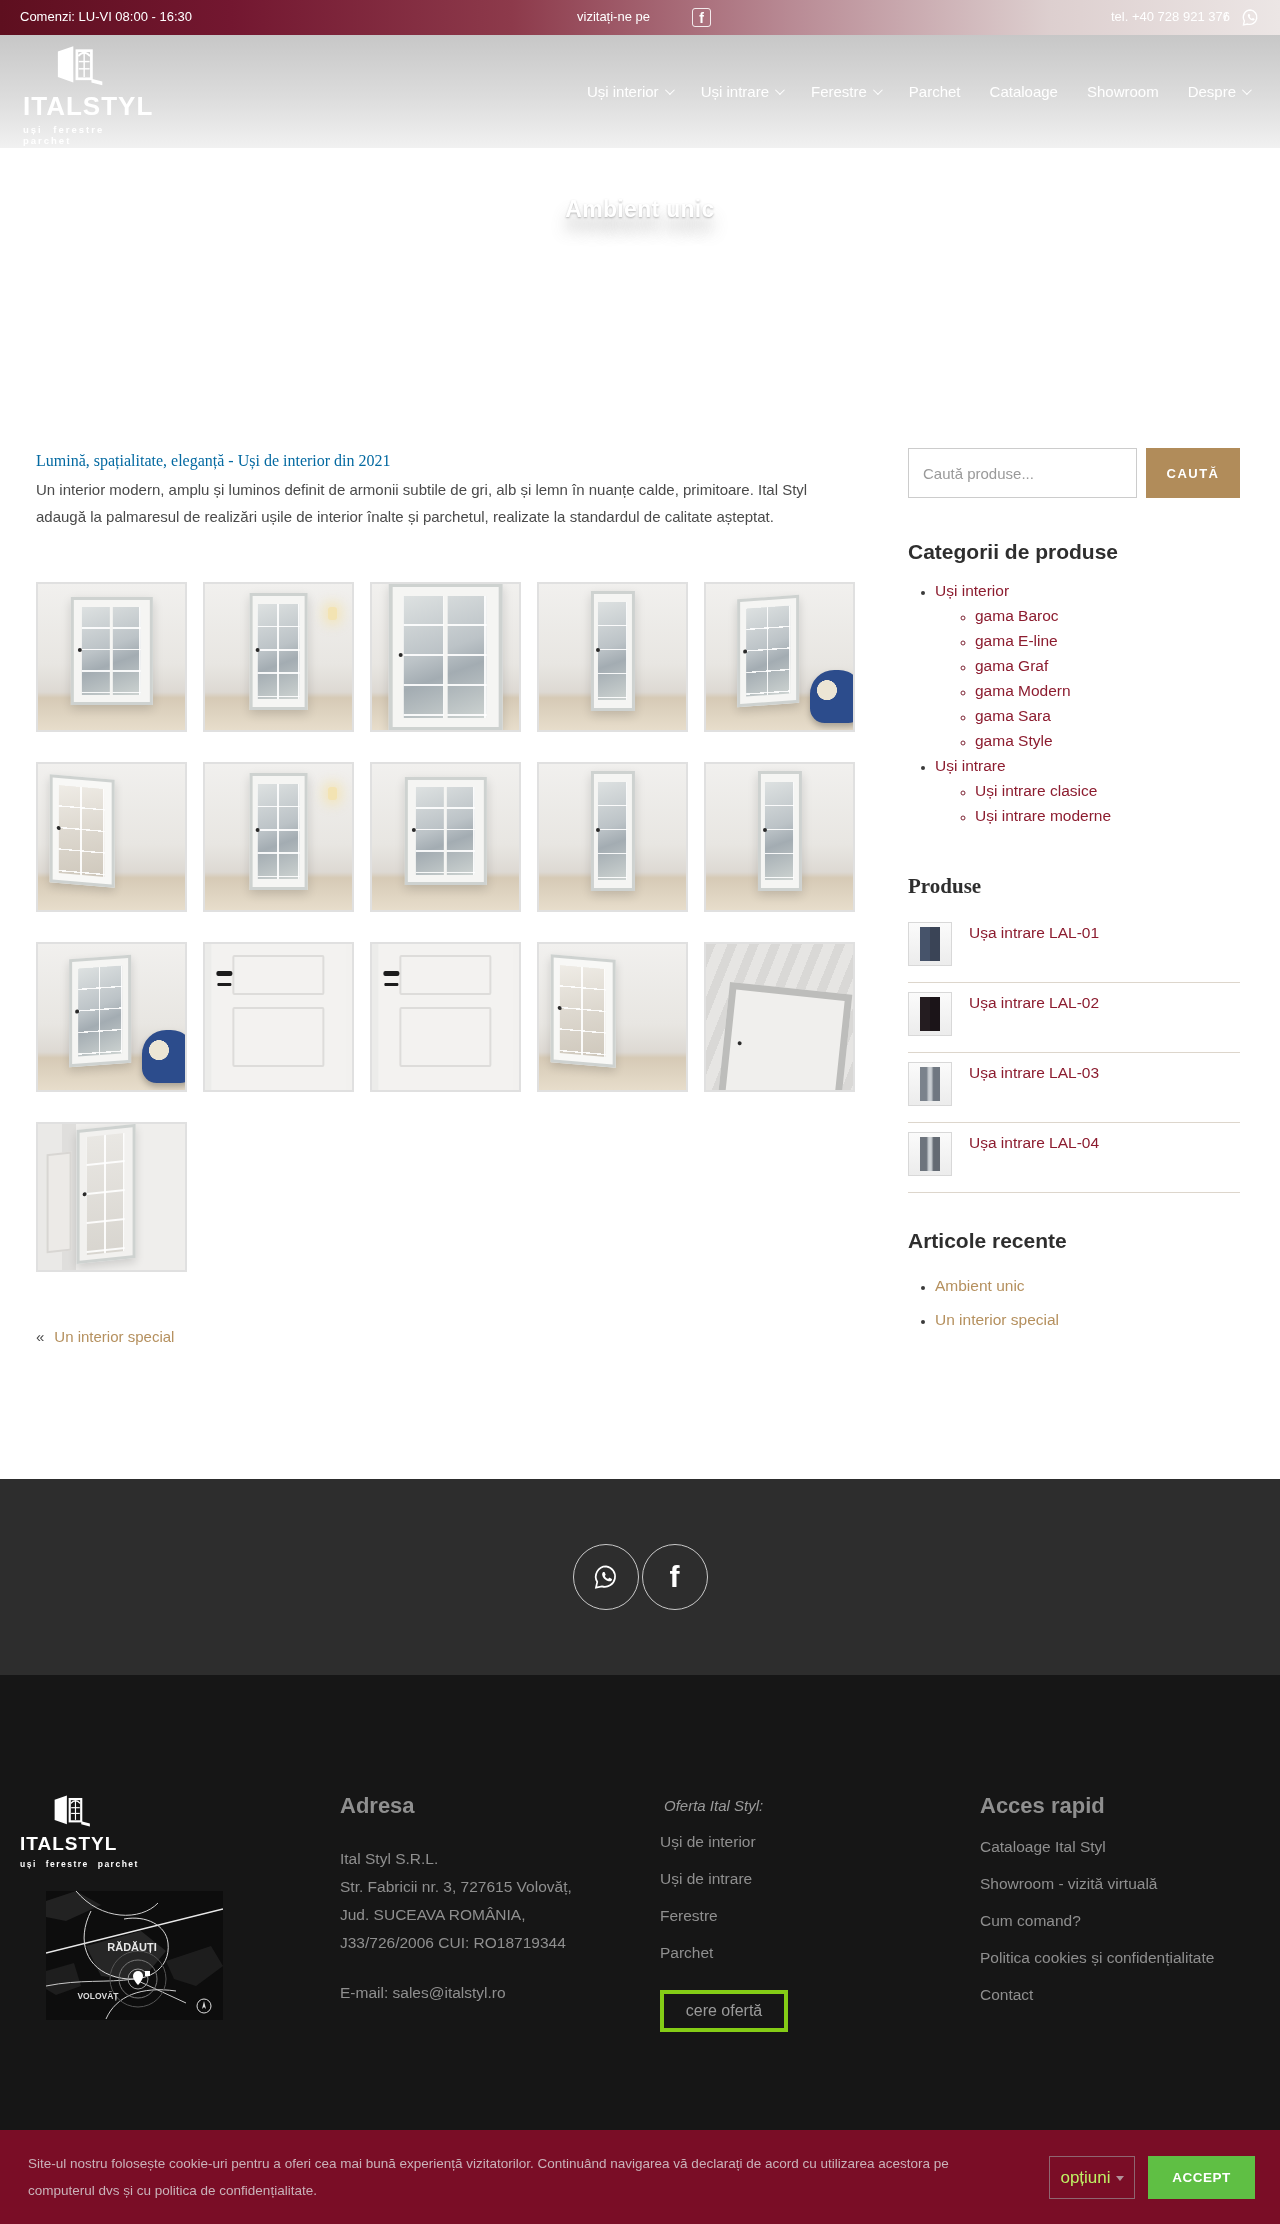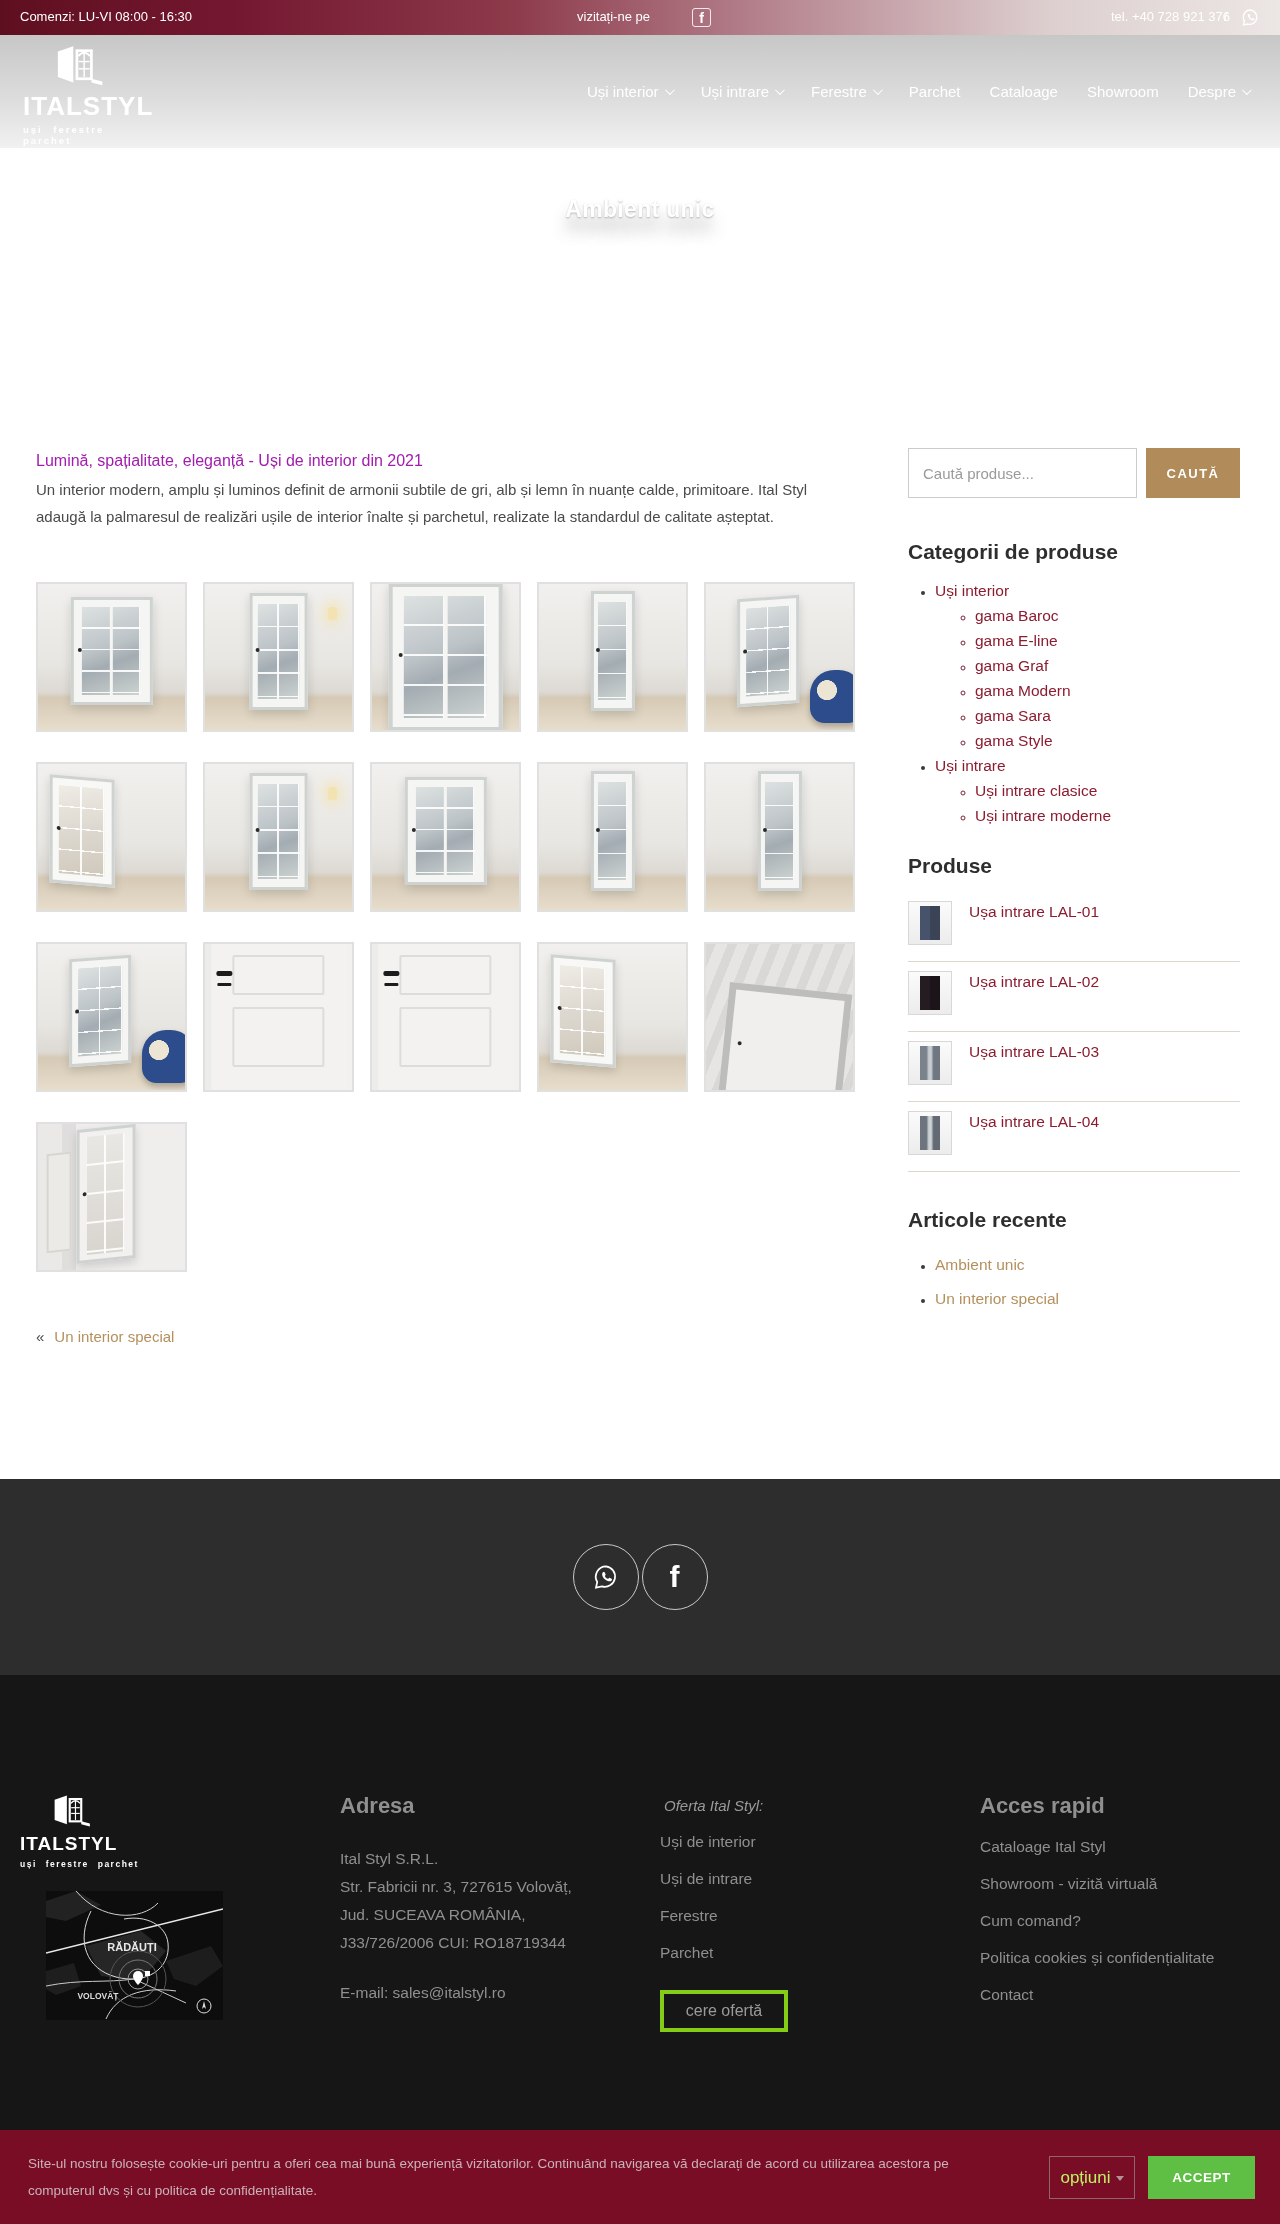--- a/index.html
+++ b/index.html
@@ -44,21 +44,21 @@
   .hero{height:272px;position:relative;background:#fff;}
   .hero h1{
     margin:0;position:absolute;top:48px;left:0;right:0;text-align:center;
     font-size:23px;font-weight:700;color:#fff;letter-spacing:.3px;
     text-shadow:0 1px 2px rgba(130,130,130,.55), 0 14px 16px rgba(110,110,110,.45);
   }
 
   
   .main{display:flex;padding:0 40px 0 36px;height:1059px;overflow:hidden;}
   .article{width:822px;flex:none;}
-  .article h2{margin:32px 0 6px;font-size:16px;font-weight:500;color:#a21caf;}
+  .article h2{margin:32px 0 6px;font-size:16px;font-weight:500;color:#0369a1;font-family:Liberation Serif, serif;}
   .article p{margin:0;font-size:15px;color:#4a4a4a;line-height:1.8;}
 
   .gallery{margin-top:52px;display:grid;grid-template-columns:repeat(5,151px);gap:30px 16px;}
   .tile{width:151px;height:150px;border:2px solid #e0e0e0;position:relative;overflow:hidden;background:#eee;cursor:pointer;}
   .ph{position:absolute;inset:0;background:linear-gradient(180deg,#f1f0ee 0%,#e8e6e2 55%,#ddd9d3 74%,#d6cab6 78%,#e7ddcb 100%);}
   .door{position:absolute;left:50%;top:9%;width:44%;height:74%;transform:translateX(-50%);
     background:#f5f5f3;border:3px solid #ced2d0;box-shadow:0 4px 10px rgba(0,0,0,.14);}
   .glass{position:absolute;inset:7% 11%;background:linear-gradient(160deg,#dde1e1 0%,#bcc3c7 45%,#a3acb2 62%,#cdd3d1 100%);}
   .glass::before{content:"";position:absolute;inset:0;
     background:repeating-linear-gradient(180deg,transparent 0 23%,rgba(255,255,255,.9) 23% 24.5%),
@@ -106,21 +106,21 @@
   .searchrow button{width:94px;height:50px;margin-left:9px;border:none;background:#b18c5a;color:#fff;
     font-weight:700;font-size:13px;letter-spacing:1.5px;cursor:pointer;font-family:"Liberation Sans",sans-serif;}
   .widget-title{font-size:21px;font-weight:700;color:#2e2e2e;margin:0;}
   .w-cat .widget-title{margin-top:42px;}
   .catlist{margin:14px 0 0;padding-left:27px;font-size:15.5px;}
   .catlist li{line-height:25px;}
   .catlist > li::marker{color:#3a3a3a;font-size:12px;}
   .catlist a{color:#8c1c2f;}
   .catlist ul{list-style:circle;padding-left:40px;margin:0;}
   .catlist ul li::marker{color:#7d2434;font-size:12px;}
-  .w-prod .widget-title{margin-top:26px;margin-bottom:14px;}
+  .w-prod .widget-title{margin-top:46px;margin-bottom:14px;font-family:Liberation Serif, serif;}
   .prod-item{display:flex;gap:17px;align-items:flex-start;padding:9px 0 16px;border-bottom:1px solid #ddd6cc;}
   .prod-item a{color:#8c1c2f;font-size:15.5px;line-height:1.2;margin-top:2px;}
   .pt{width:44px;height:44px;border:1px solid #d8d8d8;background:linear-gradient(180deg,#fbfbfb,#ececec);position:relative;flex:none;}
   .pt::before{content:"";position:absolute;left:11px;top:4px;width:20px;height:34px;}
   .pt.p1::before{background:linear-gradient(90deg,#46536a 48%,#20242c 50%,#3a4456 52%);}
   .pt.p2::before{background:linear-gradient(90deg,#241c20 48%,#0c0a0c 50%,#1b1418 52%);}
   .pt.p3::before{background:linear-gradient(90deg,#7a828c 32%,#c7ccd1 44% 56%,#6f7781 68%);}
   .pt.p4::before{background:linear-gradient(90deg,#6d747d 32%,#cdd2d6 44% 56%,#636a73 68%);}
   .w-recent .widget-title{margin-top:36px;}
   .recentlist{margin:16px 0 0;padding-left:27px;font-size:15.5px;}

